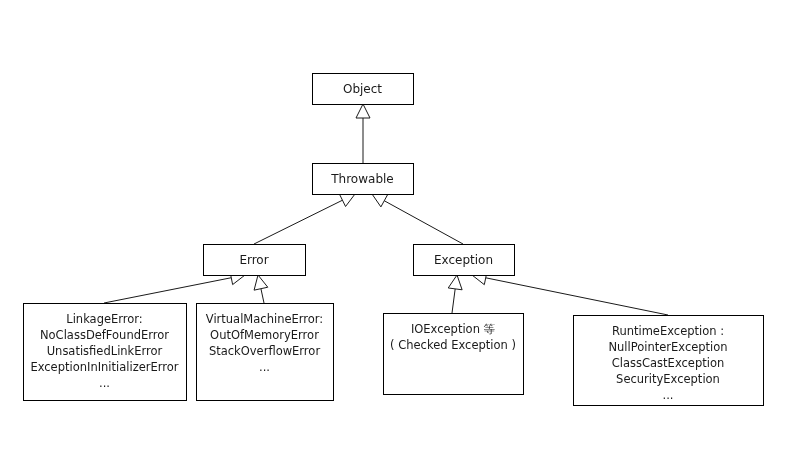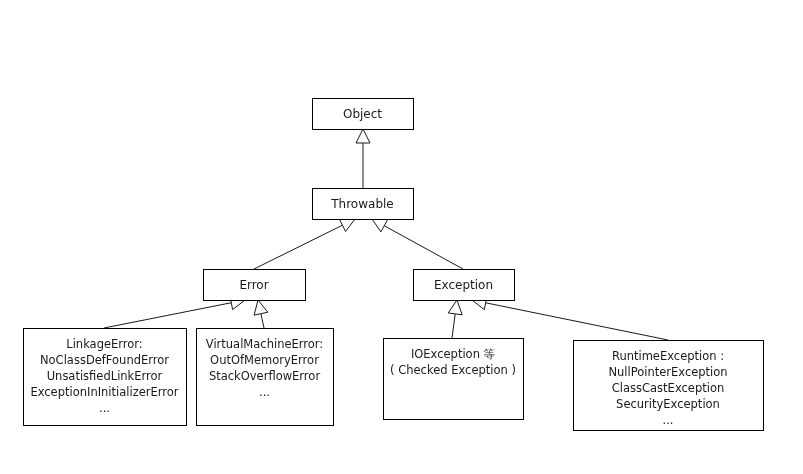--- a/index.html
+++ b/index.html
@@ -11,21 +11,20 @@
     width: 803px;
     height: 474px;
     overflow: hidden;
     font-family: "DejaVu Sans", "Liberation Sans", sans-serif;
   }
   #diagram-root {
     position: relative;
     width: 803px;
     height: 382px;
     background: #ffffff;
-    margin-top: 25px;
   }
   svg#uml-svg {
     display: block;
     width: 803px;
     height: 474px;
   }
   .node-box {
     fill: #ffffff;
     stroke: #000000;
     stroke-width: 1;

